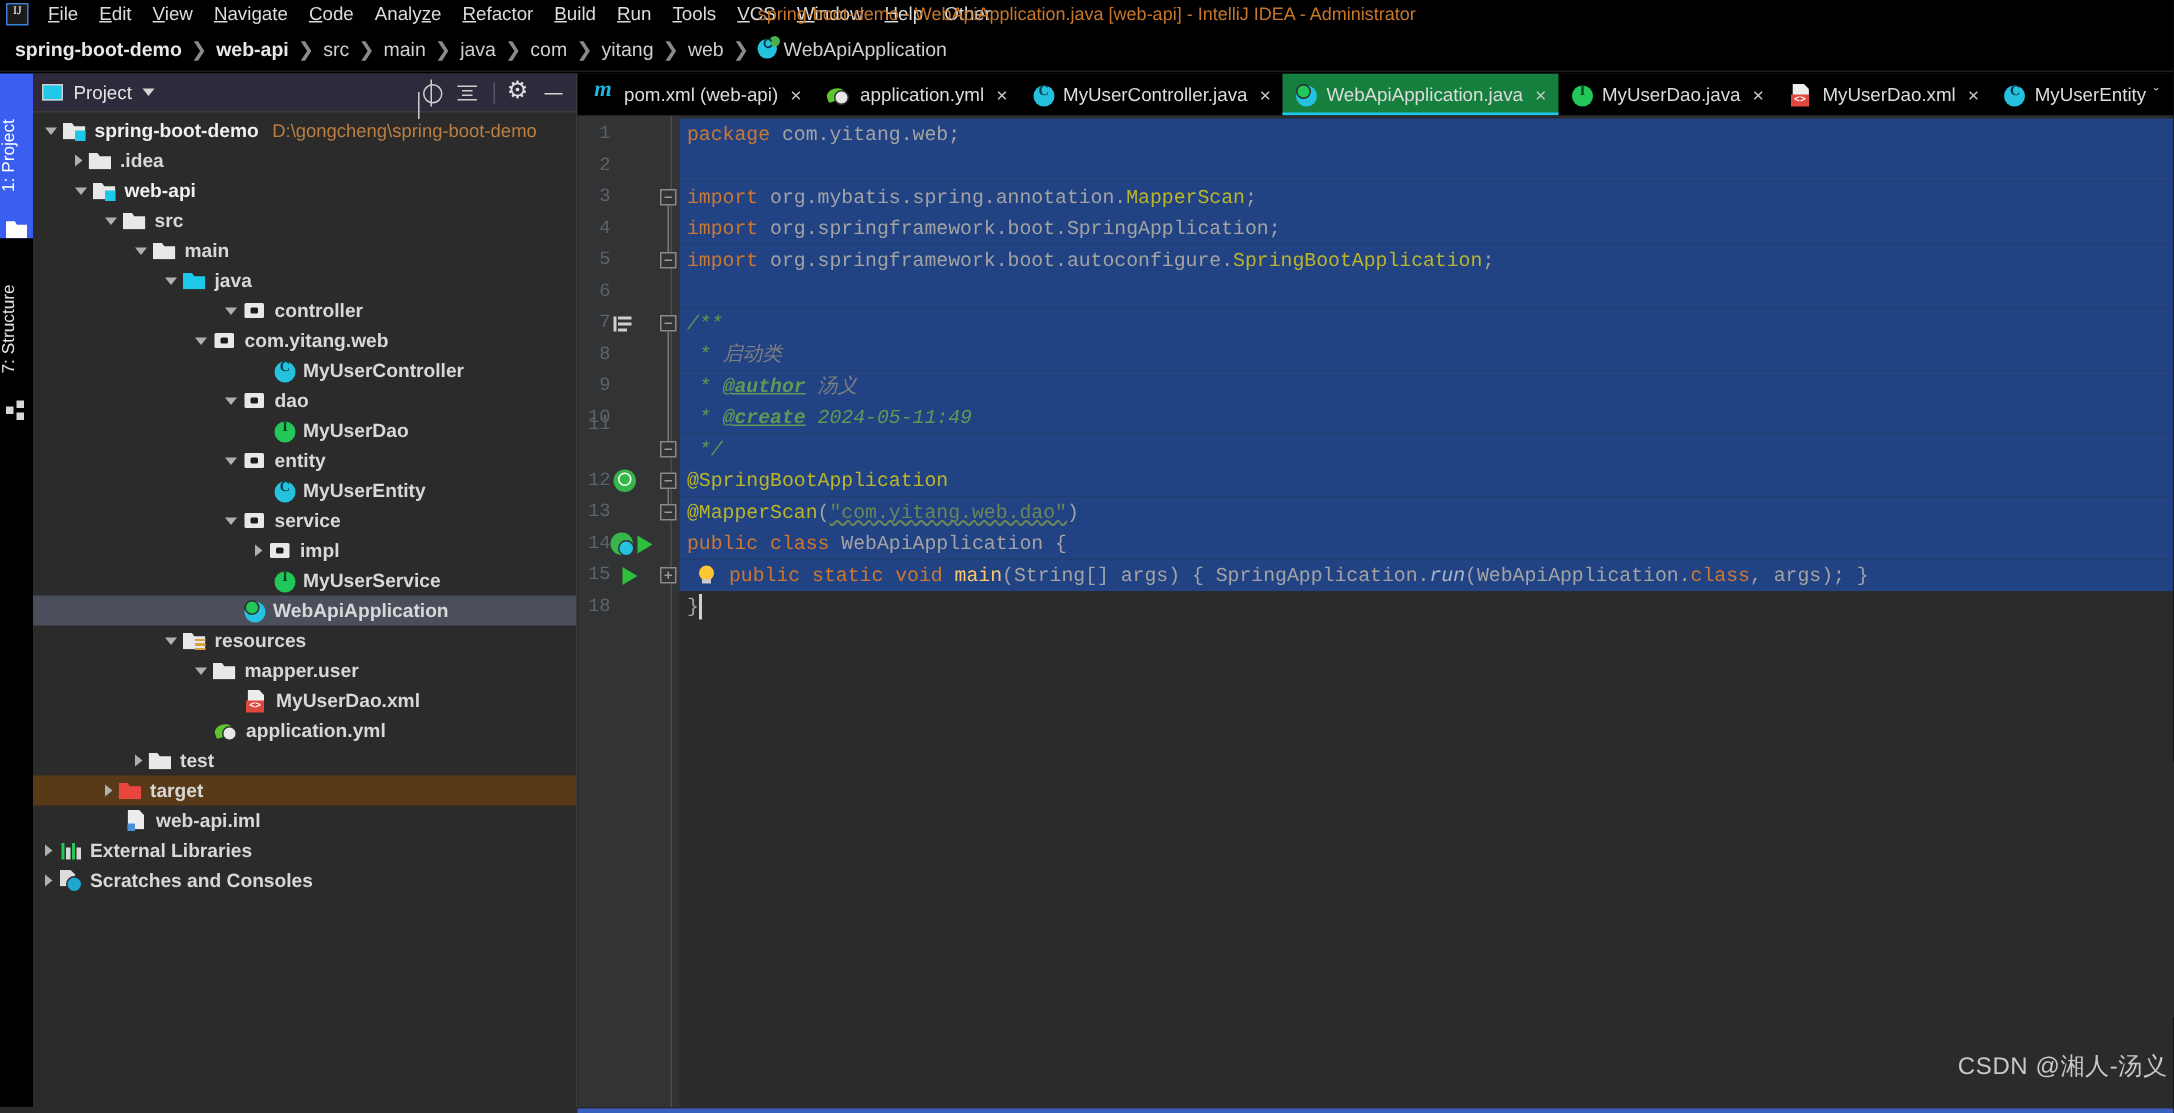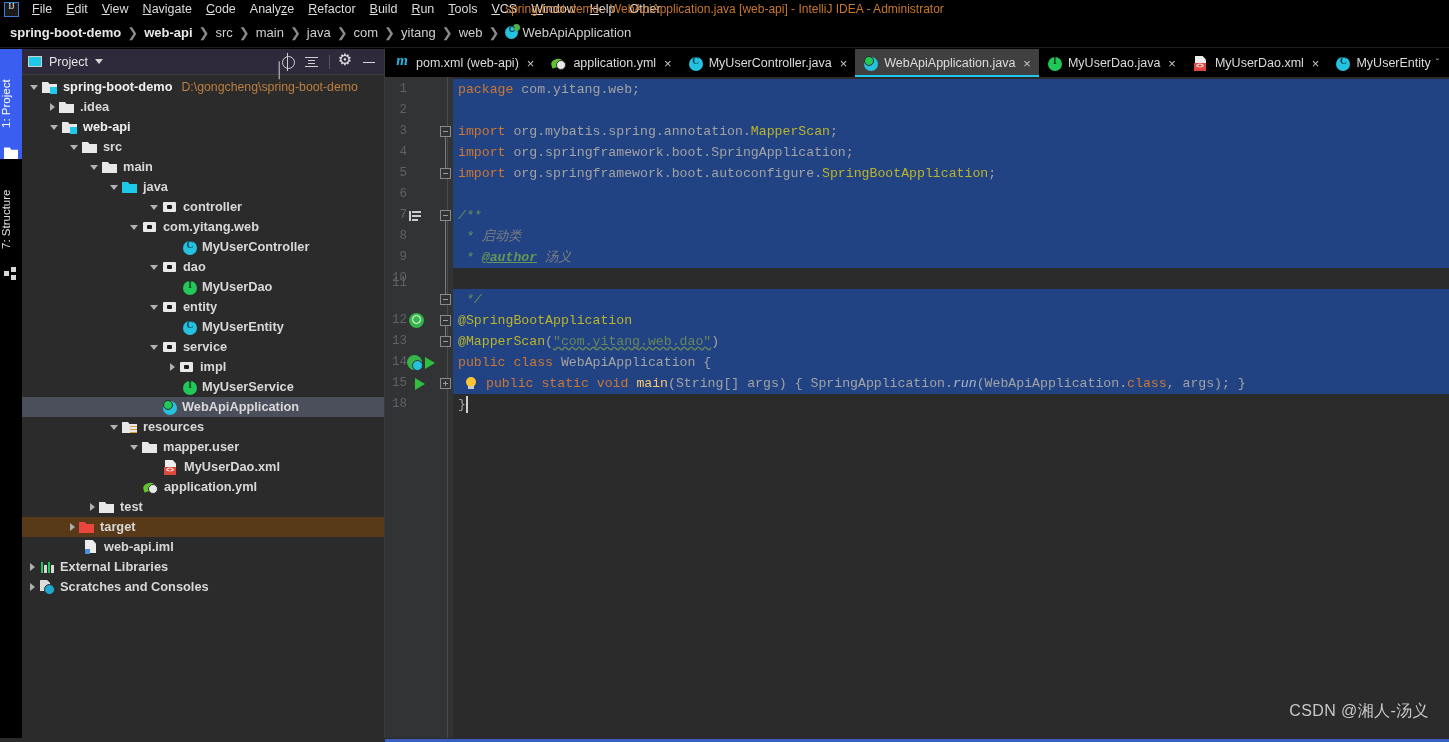--- a/index.html
+++ b/index.html
@@ -279,21 +279,21 @@
   }
   #tabbar {
     height: 28px; background: #000000; display: flex; align-items: stretch;
     overflow: hidden; position: relative;
   }
   .etab {
     display: flex; align-items: center; padding: 0 8px 0 9px;
     font-size: 12.5px; color: #dcdcdc; white-space: nowrap;
     cursor: default; position: relative;
   }
-  .etab.active { background: #404040; }
+  .etab.active { background: #15803d; }
   .etab.active::after {
     content: ""; position: absolute; left: 0; right: 0; bottom: 0;
     height: 2.5px; background: #20c5f0;
   }
   .etab .ico { margin-right: 6px; }
   .etab .close {
     margin-left: 8px; color: #c9c9c9; font-size: 13px; line-height: 1;
     cursor: pointer;
   }
   .etab .chev { margin-left: 5px; color: #c9c9c9; font-size: 10px; }
@@ -394,21 +394,21 @@
     position: absolute; width: 12px; height: 12px;
   }
   .docmark i { position: absolute; background: #cfcfcf; display: block; }
   .docmark i:nth-child(1){left:0;top:1px;width:1.6px;height:10px;}
   .docmark i:nth-child(2){left:3px;top:1px;width:9px;height:1.5px;}
   .docmark i:nth-child(3){left:3px;top:5px;width:9px;height:1.5px;}
   .docmark i:nth-child(4){left:3px;top:9px;width:6px;height:1.5px;}
 
   
   #watermark {
-    position: absolute; right: 20px; bottom: 20px;
+    position: absolute; right: 4px; bottom: 20px;
     font-size: 16px; color: #c8c8c8; letter-spacing: 0.4px;
   }
   #statusline {
     position: absolute; left: 0; bottom: 0; width: 1449px; height: 4px;
     background: #2b2b2b;
   }
   #statusline-accent {
     position: absolute; left: 385px; bottom: 0; width: 1064px; height: 3px;
     background: #3b5fc0;
   }
@@ -772,20 +772,21 @@
 
     <div class="cline selbg" style="top: 2px;"><span class="kw">package </span><span class="txt">com.yitang.web;</span></div>
         <div class="cline selbg" style="top: 23px;">&nbsp;</div>
         <div class="cline selbg" style="top: 44px;"><span class="kw">import </span><span class="txt">org.mybatis.spring.annotation.</span><span class="ann">MapperScan</span><span class="txt">;</span></div>
         <div class="cline selbg" style="top: 65px;"><span class="kw">import </span><span class="txt">org.springframework.boot.SpringApplication;</span></div>
         <div class="cline selbg" style="top: 86px;"><span class="kw">import </span><span class="txt">org.springframework.boot.autoconfigure.</span><span class="ann">SpringBootApplication</span><span class="txt">;</span></div>
         <div class="cline selbg" style="top: 107px;">&nbsp;</div>
         <div class="cline selbg" style="top: 128px;"><span class="cmtv">/**</span></div>
         <div class="cline selbg" style="top: 149px;"><span class="cmtv"> * </span><span class="cmt">启动类</span></div>
         <div class="cline selbg" style="top: 170px;"><span class="cmtv"> * </span><span class="tag">@author</span><span class="cmtv"> </span><span class="cmt">汤义</span></div>
+        <div class="cline selbg" style="top: 191px;"><span class="cmtv"> * </span><span class="tag">@create</span><span class="cmtv"> 2024-05-11:49</span></div>
         <div class="cline selbg" style="top: 212px;"><span class="cmtv"> */</span></div>
         <div class="cline selbg" style="top: 233px;"><span class="ann">@SpringBootApplication</span></div>
         <div class="cline selbg" style="top: 254px;"><span class="ann">@MapperScan</span><span class="txt">(</span><span class="str sqgl">"com.yitang.web.dao"</span><span class="txt">)</span></div>
         <div class="cline selbg" style="top: 275px;"><span class="kw">public class </span><span class="txt">WebApiApplication </span><span class="txt">{</span></div>
         <div class="cline selbg" style="top: 296px; padding-left: 33px;"><span class="kw">public static void </span><span class="fn">main</span><span class="txt">(String[] args) { SpringApplication.</span><span class="mth">run</span><span class="txt">(WebApiApplication.</span><span class="kw">class</span><span class="txt">, args); }</span></div>
         <div class="cline" style="top: 317px;"><span class="txt">}</span></div>
         <div class="bulb" style="position: absolute; left: 12px; top: 300px;"></div>
         <div id="caret" style="left: 13px; top: 319px;"></div>
       </div>
   </div>

